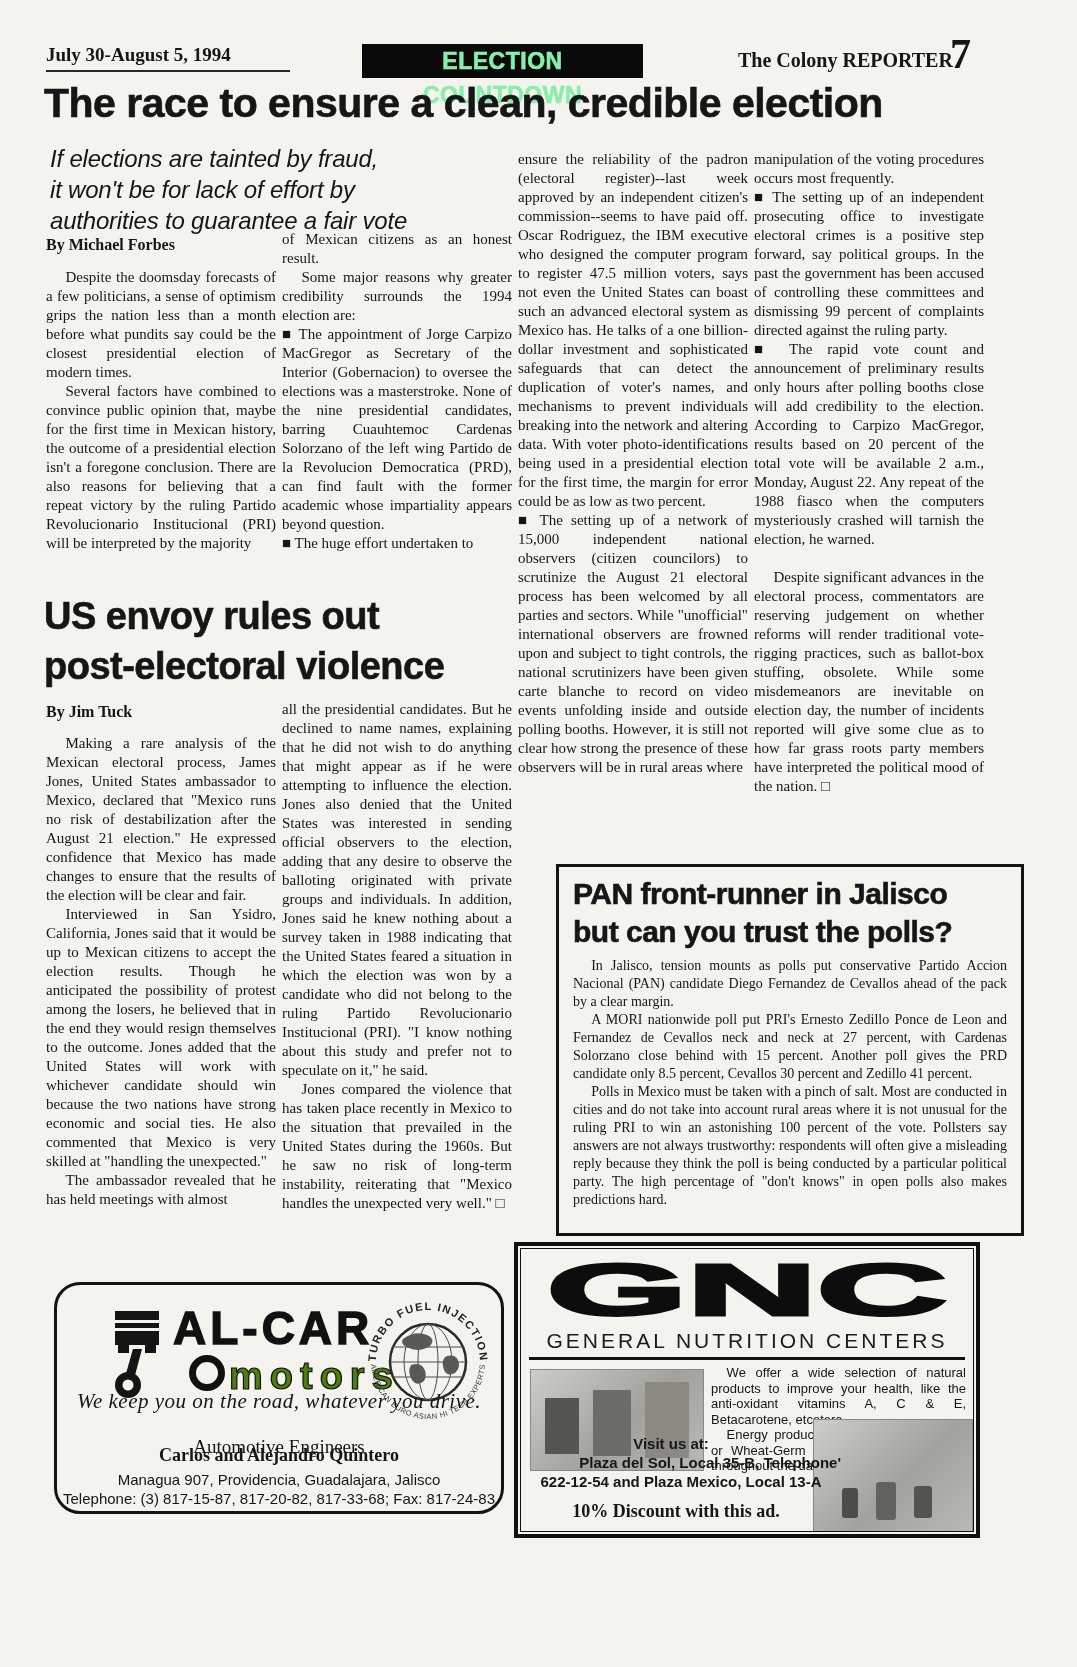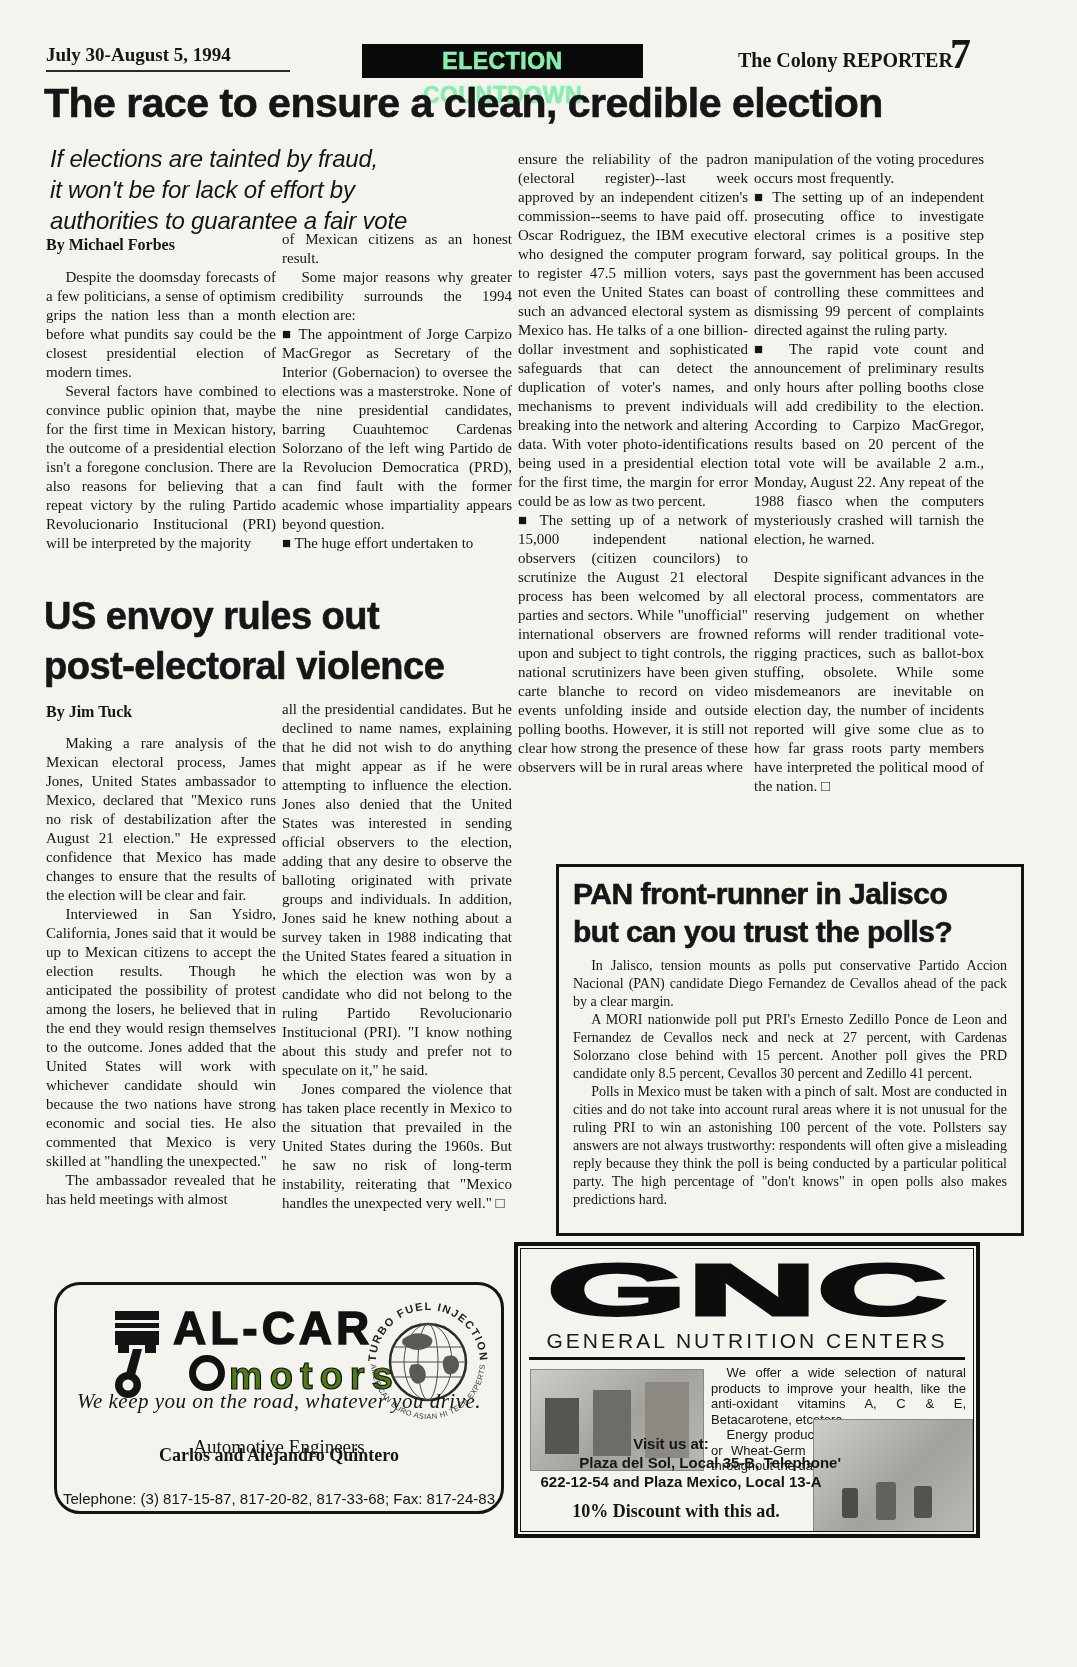--- a/index.html
+++ b/index.html
@@ -197,20 +197,21 @@
       <text font-size="11" font-weight="bold" fill="#222" letter-spacing="1.5" font-family="Liberation Sans, DejaVu Sans, sans-serif">
         <textPath href="#arcTop" startOffset="50%" text-anchor="middle">TURBO FUEL INJECTION</textPath>
       </text>
       <text font-size="7.5" fill="#333" letter-spacing="0.5" font-family="Liberation Sans, DejaVu Sans, sans-serif">
         <textPath href="#arcBot" startOffset="50%" text-anchor="middle">AMERICAN EURO ASIAN HI TECH EXPERTS</textPath>
       </text>
     </svg>
     <div class="alcar-slogan">We keep you on the road, whatever you drive.</div>
     <div class="alcar-line1">Automotive Engineers</div>
     <div class="alcar-line2">Carlos and Alejandro Quintero</div>
+    <div class="alcar-line3">Managua 907, Providencia, Guadalajara, Jalisco</div>
     <div class="alcar-line4">Telephone: (3) 817-15-87, 817-20-82, 817-33-68; Fax: 817-24-83</div>
   </div>
 
   <div class="abs gncbox">
     <div class="gncinner">
       <div class="gnc-logo-wrap">
         <svg width="430" height="74" viewBox="0 0 430 74">
           <text x="215" y="62" text-anchor="middle" font-family="Liberation Sans, DejaVu Sans, sans-serif" font-size="72" font-weight="bold" fill="#0d0d0d" stroke="#0d0d0d" stroke-width="3" textLength="400" lengthAdjust="spacingAndGlyphs">GNC</text>
         </svg>
       </div>

